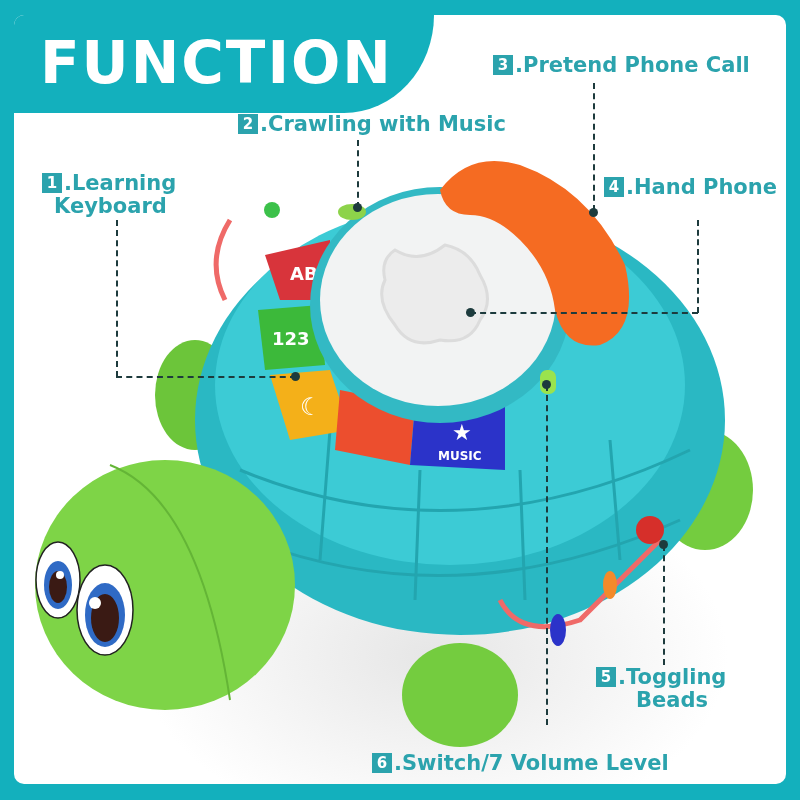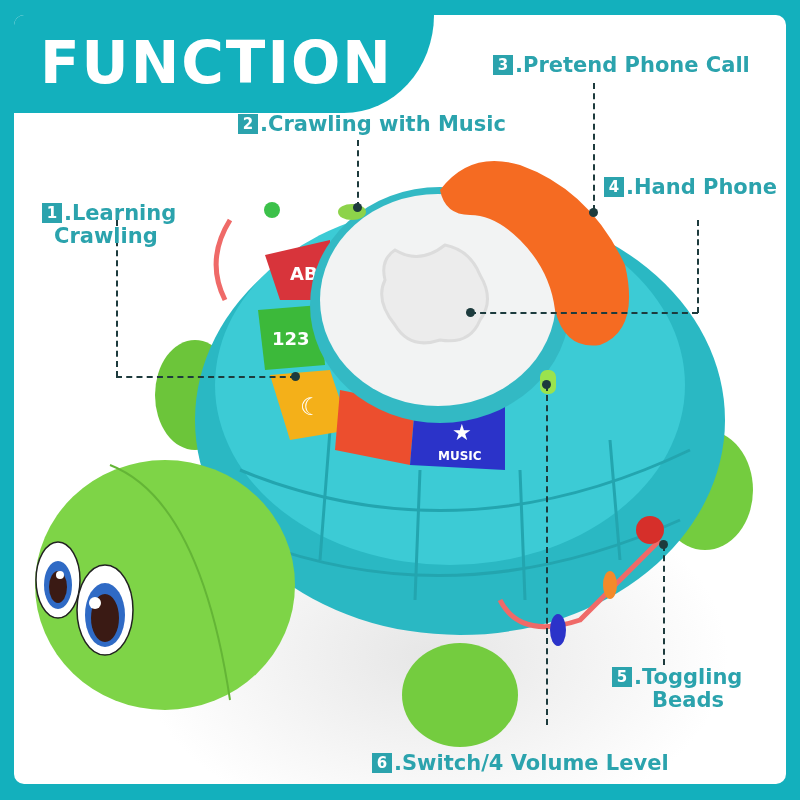--- a/index.html
+++ b/index.html
@@ -94,33 +94,33 @@
   <div class="dash" style="left:697px;top:220px;height:93px;border-left-width:2px;"></div>
   <div class="dash" style="left:470px;top:312px;width:228px;border-top-width:2px;"></div>
   <div class="dot" style="left:466px;top:308px;"></div>
 
   <div class="dash" style="left:663px;top:545px;height:120px;border-left-width:2px;"></div>
   <div class="dot" style="left:659px;top:540px;"></div>
 
   <div class="dash" style="left:546px;top:385px;height:340px;border-left-width:2px;"></div>
   <div class="dot" style="left:542px;top:380px;"></div>
 
-  <div class="label" style="left:42px;top:172px;margin-top:30px;">
+  <div class="label" style="left:42px;top:172px;">
     <span class="num">1</span><span>.</span><span>Learning</span><br>
-    <span style="padding-left:12px;">Crawling</span>
+    <span style="padding-left:12px;">Keyboard</span>
   </div>
   <div class="label" style="left:210px;top:113px;margin-left:28px;">
     <span class="num">2</span><span>.</span><span>Crawling with Music</span>
   </div>
   <div class="label" style="left:454px;top:54px;margin-left:39px;">
     <span class="num">3</span><span>.</span><span>Pretend Phone Call</span>
   </div>
   <div class="label" style="left:604px;top:176px;">
     <span class="num">4</span><span>.</span><span>Hand Phone</span>
   </div>
-  <div class="label" style="left:612px;top:666px;">
+  <div class="label" style="left:596px;top:666px;">
     <span class="num">5</span><span>.</span><span>Toggling</span><br>
     <span style="padding-left:40px;margin-top:39px;">Beads</span>
   </div>
   <div class="label" style="left:372px;top:752px;">
-    <span class="num">6</span><span>.</span><span>Switch/4 Volume Level</span>
+    <span class="num">6</span><span>.</span><span>Switch/7 Volume Level</span>
   </div>
 </div>
 
 </body></html>

